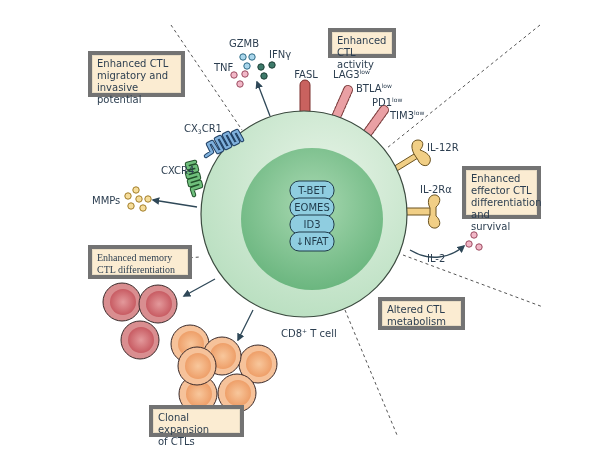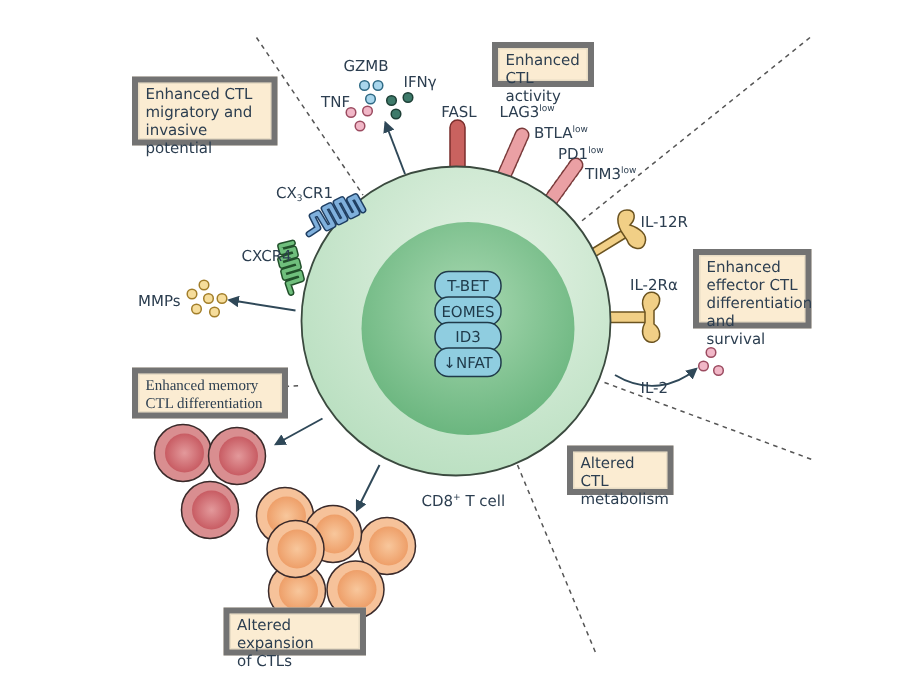--- a/index.html
+++ b/index.html
@@ -199,18 +199,18 @@
 
 <div class="box" style="left:88px; top:51px; width:97px; height:46px;">Enhanced CTL
 migratory and
 invasive potential</div>
 <div class="box" style="left:328px; top:28px; width:68px; height:30px;">Enhanced
 CTL activity</div>
 <div class="box" style="left:462px; top:166px; width:79px; height:53px;">Enhanced
 effector CTL
 differentiation
 and survival</div>
-<div class="box" style="left:378px; top:297px; width:71px; height:33px;">Altered CTL
+<div class="box" style="left:378px; top:297px; width:87px; height:33px;">Altered CTL
 metabolism</div>
 <div class="box" style="left:88px; top:245px; width:104px; height:34px;font-family:Liberation Serif, serif;">Enhanced memory
 CTL differentiation</div>
-<div class="box" style="left:149px; top:405px; width:95px; height:32px;">Altered expansion
+<div class="box" style="left:149px; top:405px; width:95px; height:32px;">Clonal expansion
 of CTLs</div>
 
 </body></html>

